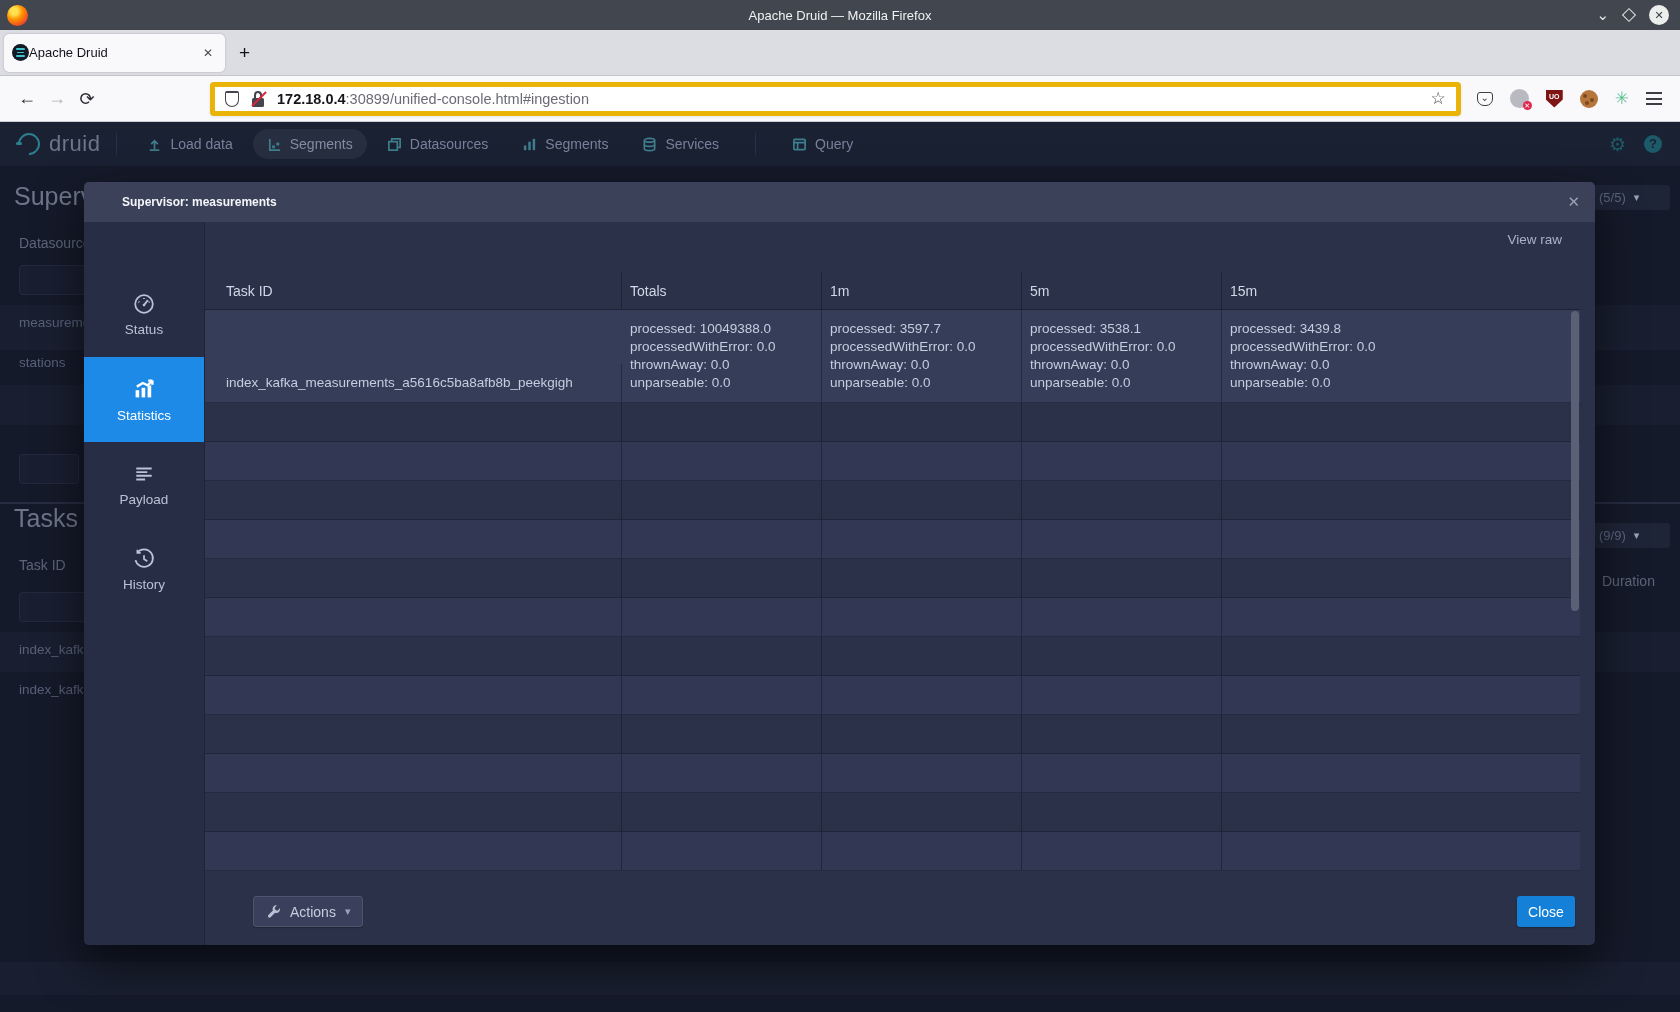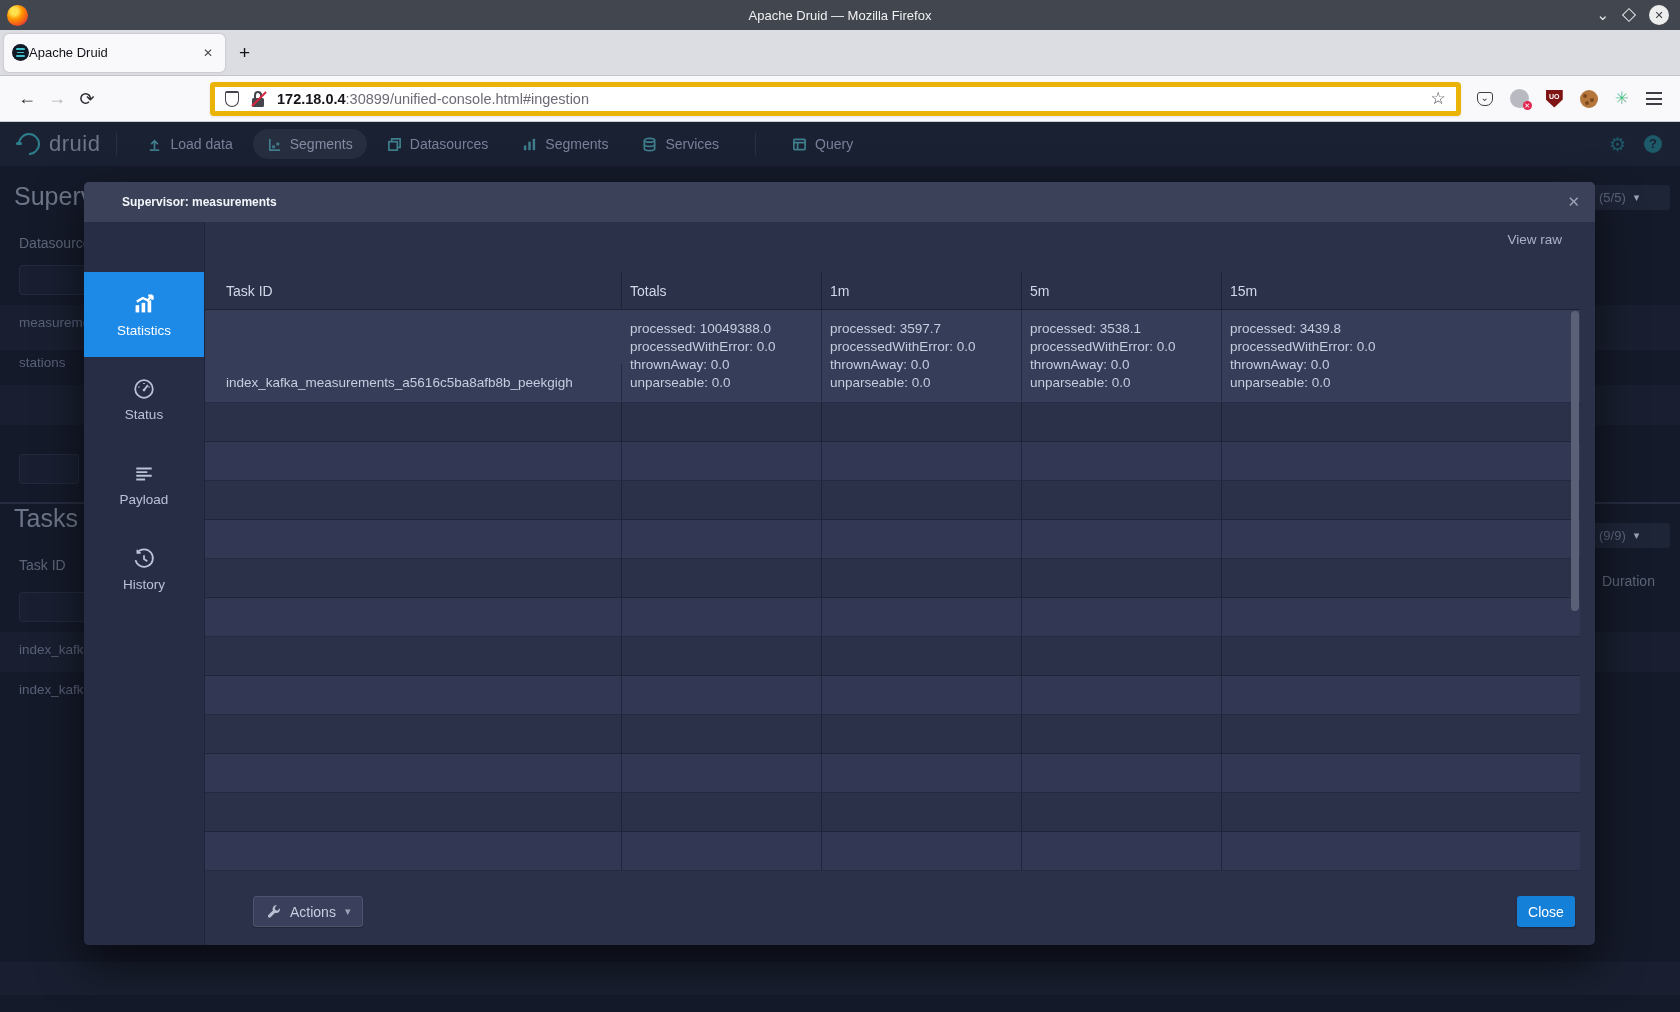--- a/index.html
+++ b/index.html
@@ -265,41 +265,41 @@
     <div class="bg-cell" style="left:19px;top:560px;">index_kafka</div>
     <div class="bg-rowband" style="left:0;top:840px;width:1680px;height:33px;"></div>
 
     <div class="dialog">
       <div class="dlg-header">
         <span class="dlg-title">Supervisor: measurements</span>
         <span class="dlg-close">✕</span>
       </div>
 
       <div class="dlg-rail">
+        <div class="rail-tab">
+          <svg width="22" height="22" viewBox="0 0 20 20">
+              <circle cx="10" cy="10" r="8"></circle>
+              <path d="M10 11 L13.5 6.5"></path>
+              <circle cx="10" cy="11" r="1.2" fill="currentColor" stroke="none"></circle>
+              <path d="M5 8 l.8.5 M15 8 l-.8.5 M10 4.5 v1"></path>
+            </svg>
+          <span>Status</span>
+        </div>
         <div class="rail-tab active">
           <svg width="24" height="24" viewBox="0 0 20 20">
               <rect x="3" y="11" width="3" height="6" fill="#ffffff" stroke="none"></rect>
               <rect x="8" y="9" width="3" height="8" fill="#ffffff" stroke="none"></rect>
               <path d="M4 8 l5 -3 l4 2 l4 -4" stroke-width="2"></path>
               <path d="M17 3 h-3.5 M17 3 v3.5" stroke-width="2"></path>
               <rect x="13" y="7" width="3" height="10" fill="#ffffff" stroke="none"></rect>
             </svg>
           <span>Statistics</span>
         </div>
         <div class="rail-tab">
           <svg width="22" height="22" viewBox="0 0 20 20">
-              <circle cx="10" cy="10" r="8"></circle>
-              <path d="M10 11 L13.5 6.5"></path>
-              <circle cx="10" cy="11" r="1.2" fill="currentColor" stroke="none"></circle>
-              <path d="M5 8 l.8.5 M15 8 l-.8.5 M10 4.5 v1"></path>
-            </svg>
-          <span>Status</span>
-        </div>
-        <div class="rail-tab">
-          <svg width="22" height="22" viewBox="0 0 20 20">
               <path d="M3 5 h14 M3 8.3 h10 M3 11.6 h14 M3 14.9 h8" stroke-width="1.8"></path>
             </svg>
           <span>Payload</span>
         </div>
         <div class="rail-tab">
           <svg width="22" height="22" viewBox="0 0 20 20">
               <path d="M4 4 A8 8 0 1 1 2.3 11"></path>
               <path d="M4 1.5 V4.5 H7"></path>
               <path d="M10 6.5 V10 l3 2"></path>
             </svg>

